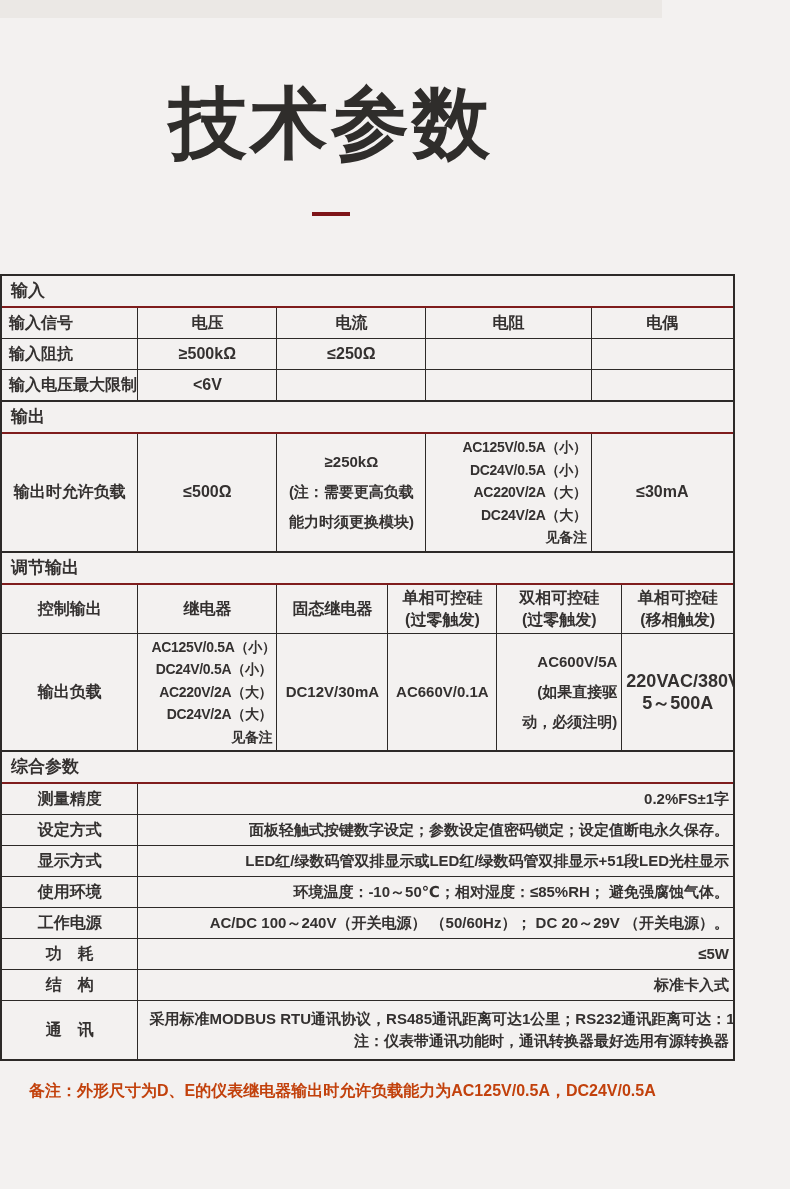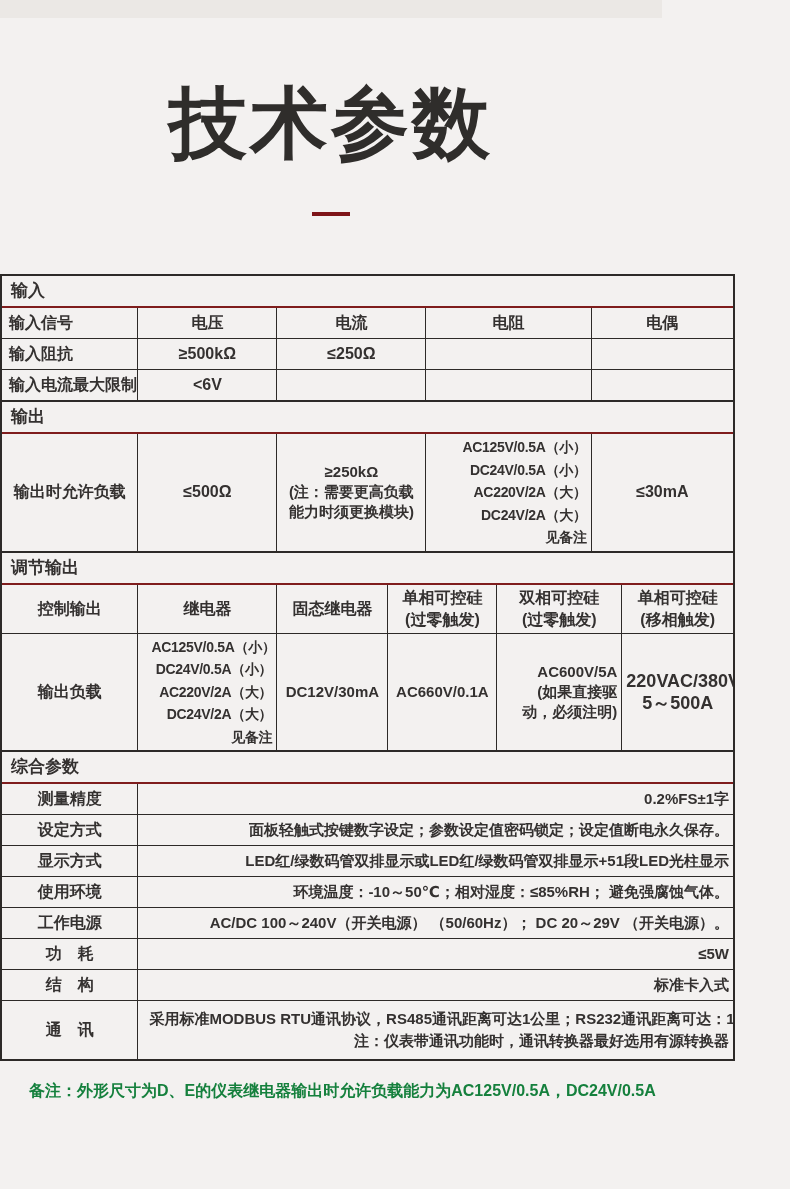--- a/index.html
+++ b/index.html
@@ -49,24 +49,24 @@
   .r30 td{height:26px;}
   .r33 td{height:29px;}
   .r48 td{height:44px;}
   .rt116 td{height:112px;}
   .rt108 td{height:104px;}
   .r58 td{height:54px;}
   
   td.lab{text-align:left;padding-left:7px;}
   td.tl{text-align:right;padding-left:13px;}
   td.vl{text-align:right;padding-left:11px;font-size:15px;}
-  td.multi{font-size:15px;line-height:20px;}
+  td.multi{font-size:15px;line-height:30px;}
   td.cmpct{font-size:14px;letter-spacing:-0.3px;line-height:22.5px;}
   td.v380{font-size:18px;}
-  .note{margin:20px 0 0 29px;font-size:16px;font-weight:700;color:#15803d;}
+  .note{margin:20px 0 0 29px;font-size:16px;font-weight:700;color:#c2410c;}
 </style>
 </head>
 <body>
 
 <div class="page">
   <div class="top-strip"></div>
 
   <h1 class="title">技术参数</h1>
   <div class="underline"></div>
 
@@ -90,21 +90,21 @@
           <td>电偶</td>
         </tr>
         <tr class="r30">
           <td class="lab">输入阻抗</td>
           <td>≥500kΩ</td>
           <td>≤250Ω</td>
           <td></td>
           <td></td>
         </tr>
         <tr class="r30">
-          <td class="lab">输入电流最大限制</td>
+          <td class="lab">输入电压最大限制</td>
           <td>&lt;6V</td>
           <td></td>
           <td></td>
           <td></td>
         </tr>
       </tbody>
     </table>
 
     <div class="sec-title later">输出</div>
     <table class="grid g5">

